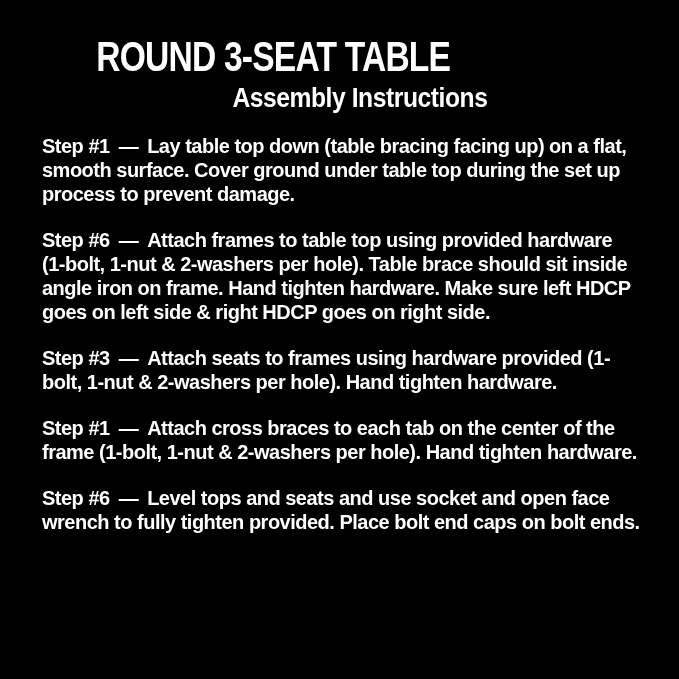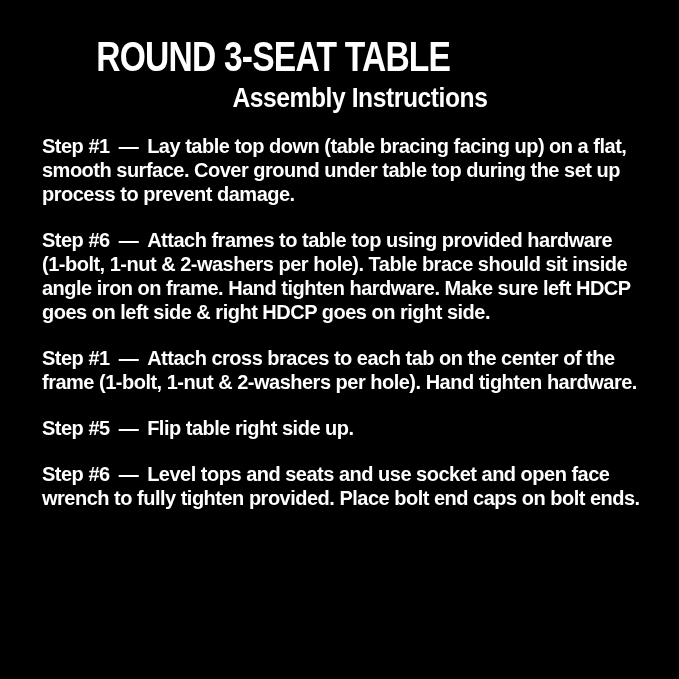--- a/index.html
+++ b/index.html
@@ -65,20 +65,20 @@
 
 <div class="sheet">
   <h1 class="title"><span class="condense">ROUND 3-SEAT TABLE</span></h1>
   <h2 class="subtitle"><span class="condense">Assembly Instructions</span></h2>
 
   <div class="steps">
     <p class="step"><span>Step #1</span><span class="dash">—</span><span>Lay table top down (table bracing facing up) on a flat, smooth surface. Cover ground under table top during the set up process to prevent damage.</span></p>
 
     <p class="step"><span>Step #6</span><span class="dash">—</span><span>Attach frames to table top using provided hardware (1-bolt, 1-nut &amp; 2-washers per hole). Table brace should sit inside angle iron on frame. Hand tighten hardware. Make sure left HDCP goes on left side &amp; right HDCP goes on right side.</span></p>
 
+    <p class="step"><span>Step #3</span><span class="dash">—</span><span>Attach seats to frames using hardware provided (1-bolt, 1-nut &amp; 2-washers per hole). Hand tighten hardware.</span></p>
 
     <p class="step"><span>Step #1</span><span class="dash">—</span><span>Attach cross braces to each tab on the center of the frame (1-bolt, 1-nut &amp; 2-washers per hole). Hand tighten hardware.</span></p>
 
-    <p class="step"><span>Step #5</span><span class="dash">—</span><span>Flip table right side up.</span></p>
 
     <p class="step"><span>Step #6</span><span class="dash">—</span><span>Level tops and seats and use socket and open face wrench to fully tighten provided. Place bolt end caps on bolt ends.</span></p>
   </div>
 </div>
 
 </body></html>

